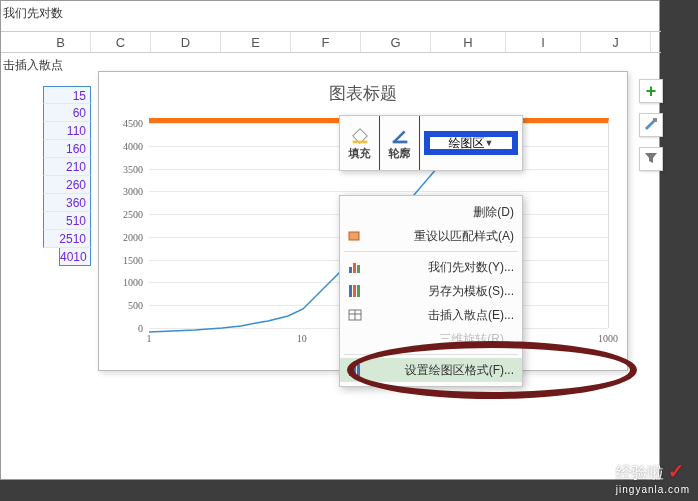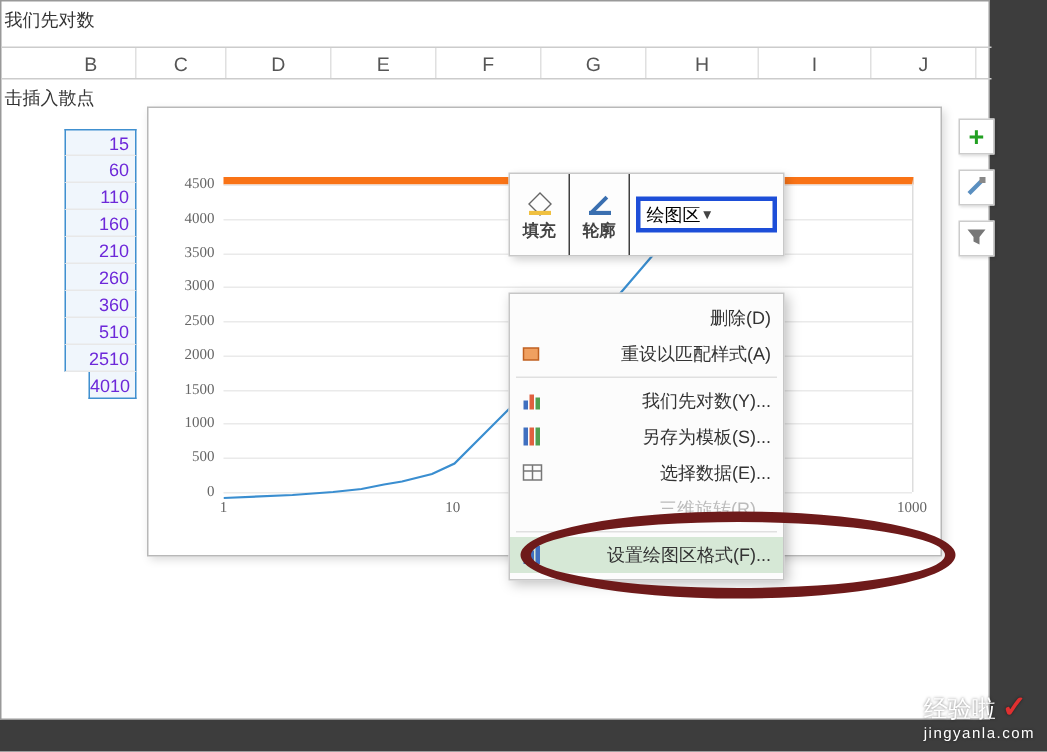--- a/index.html
+++ b/index.html
@@ -173,24 +173,24 @@
   .mt-btn svg { width: 22px; height: 20px; }
   .mt-select {
     flex: 1;
     display: flex;
     align-items: center;
     padding: 4px;
   }
   .mt-select .sel {
     width: 100%;
     height: 24px;
-    border: 3px solid #1d4ed8;
+    border: 6px solid #1d4ed8;
     display: flex;
     align-items: center;
-    justify-content: flex-start;
+    justify-content: center;
     padding: 0 4px;
     font-size: 12px;
     background: #fff;
   }
   .chev { font-size:9px; color:#444; }
 
   .context-menu {
     position: absolute;
     left: 338px;
     top: 194px;
@@ -266,20 +266,21 @@
     <div>160</div>
     <div>210</div>
     <div>260</div>
     <div>360</div>
     <div>510</div>
     <div>2510</div>
     <div>4010</div>
   </div>
 
   <div class="chart-container">
+    <div class="chart-title">图表标题</div>
     <div class="chart-plot">
 
       <div class="gridline" style="top:0%"></div>
         <div class="yaxis-tick" style="top:0%">4500</div>
       <div class="gridline" style="top:11.1%"></div>
         <div class="yaxis-tick" style="top:11.1%">4000</div>
       <div class="gridline" style="top:22.2%"></div>
         <div class="yaxis-tick" style="top:22.2%">3500</div>
       <div class="gridline" style="top:33.3%"></div>
         <div class="yaxis-tick" style="top:33.3%">3000</div>
@@ -386,21 +387,21 @@
       <span>另存为模板(S)...</span>
     </div>
     <div class="cm-item">
       <span class="cm-icon">
           <svg width="16" height="16">
             <rect x="2" y="3" width="12" height="10" fill="none" stroke="#777"></rect>
             <line x1="2" y1="7" x2="14" y2="7" stroke="#777"></line>
             <line x1="8" y1="3" x2="8" y2="13" stroke="#777"></line>
           </svg>
         </span>
-      <span>选择数据(E)...</span>
+      <span>击插入散点(E)...</span>
     </div>
     <div class="cm-item" style="color:#bbb">
       <span class="cm-icon"></span>
       <span>三维旋转(R)...</span>
     </div>
     <div class="cm-sep"></div>
     <div class="cm-item highlight">
       <span class="cm-icon">
           <svg width="16" height="16">
             <rect x="2" y="8" width="3" height="6" fill="#4070c0"></rect>

